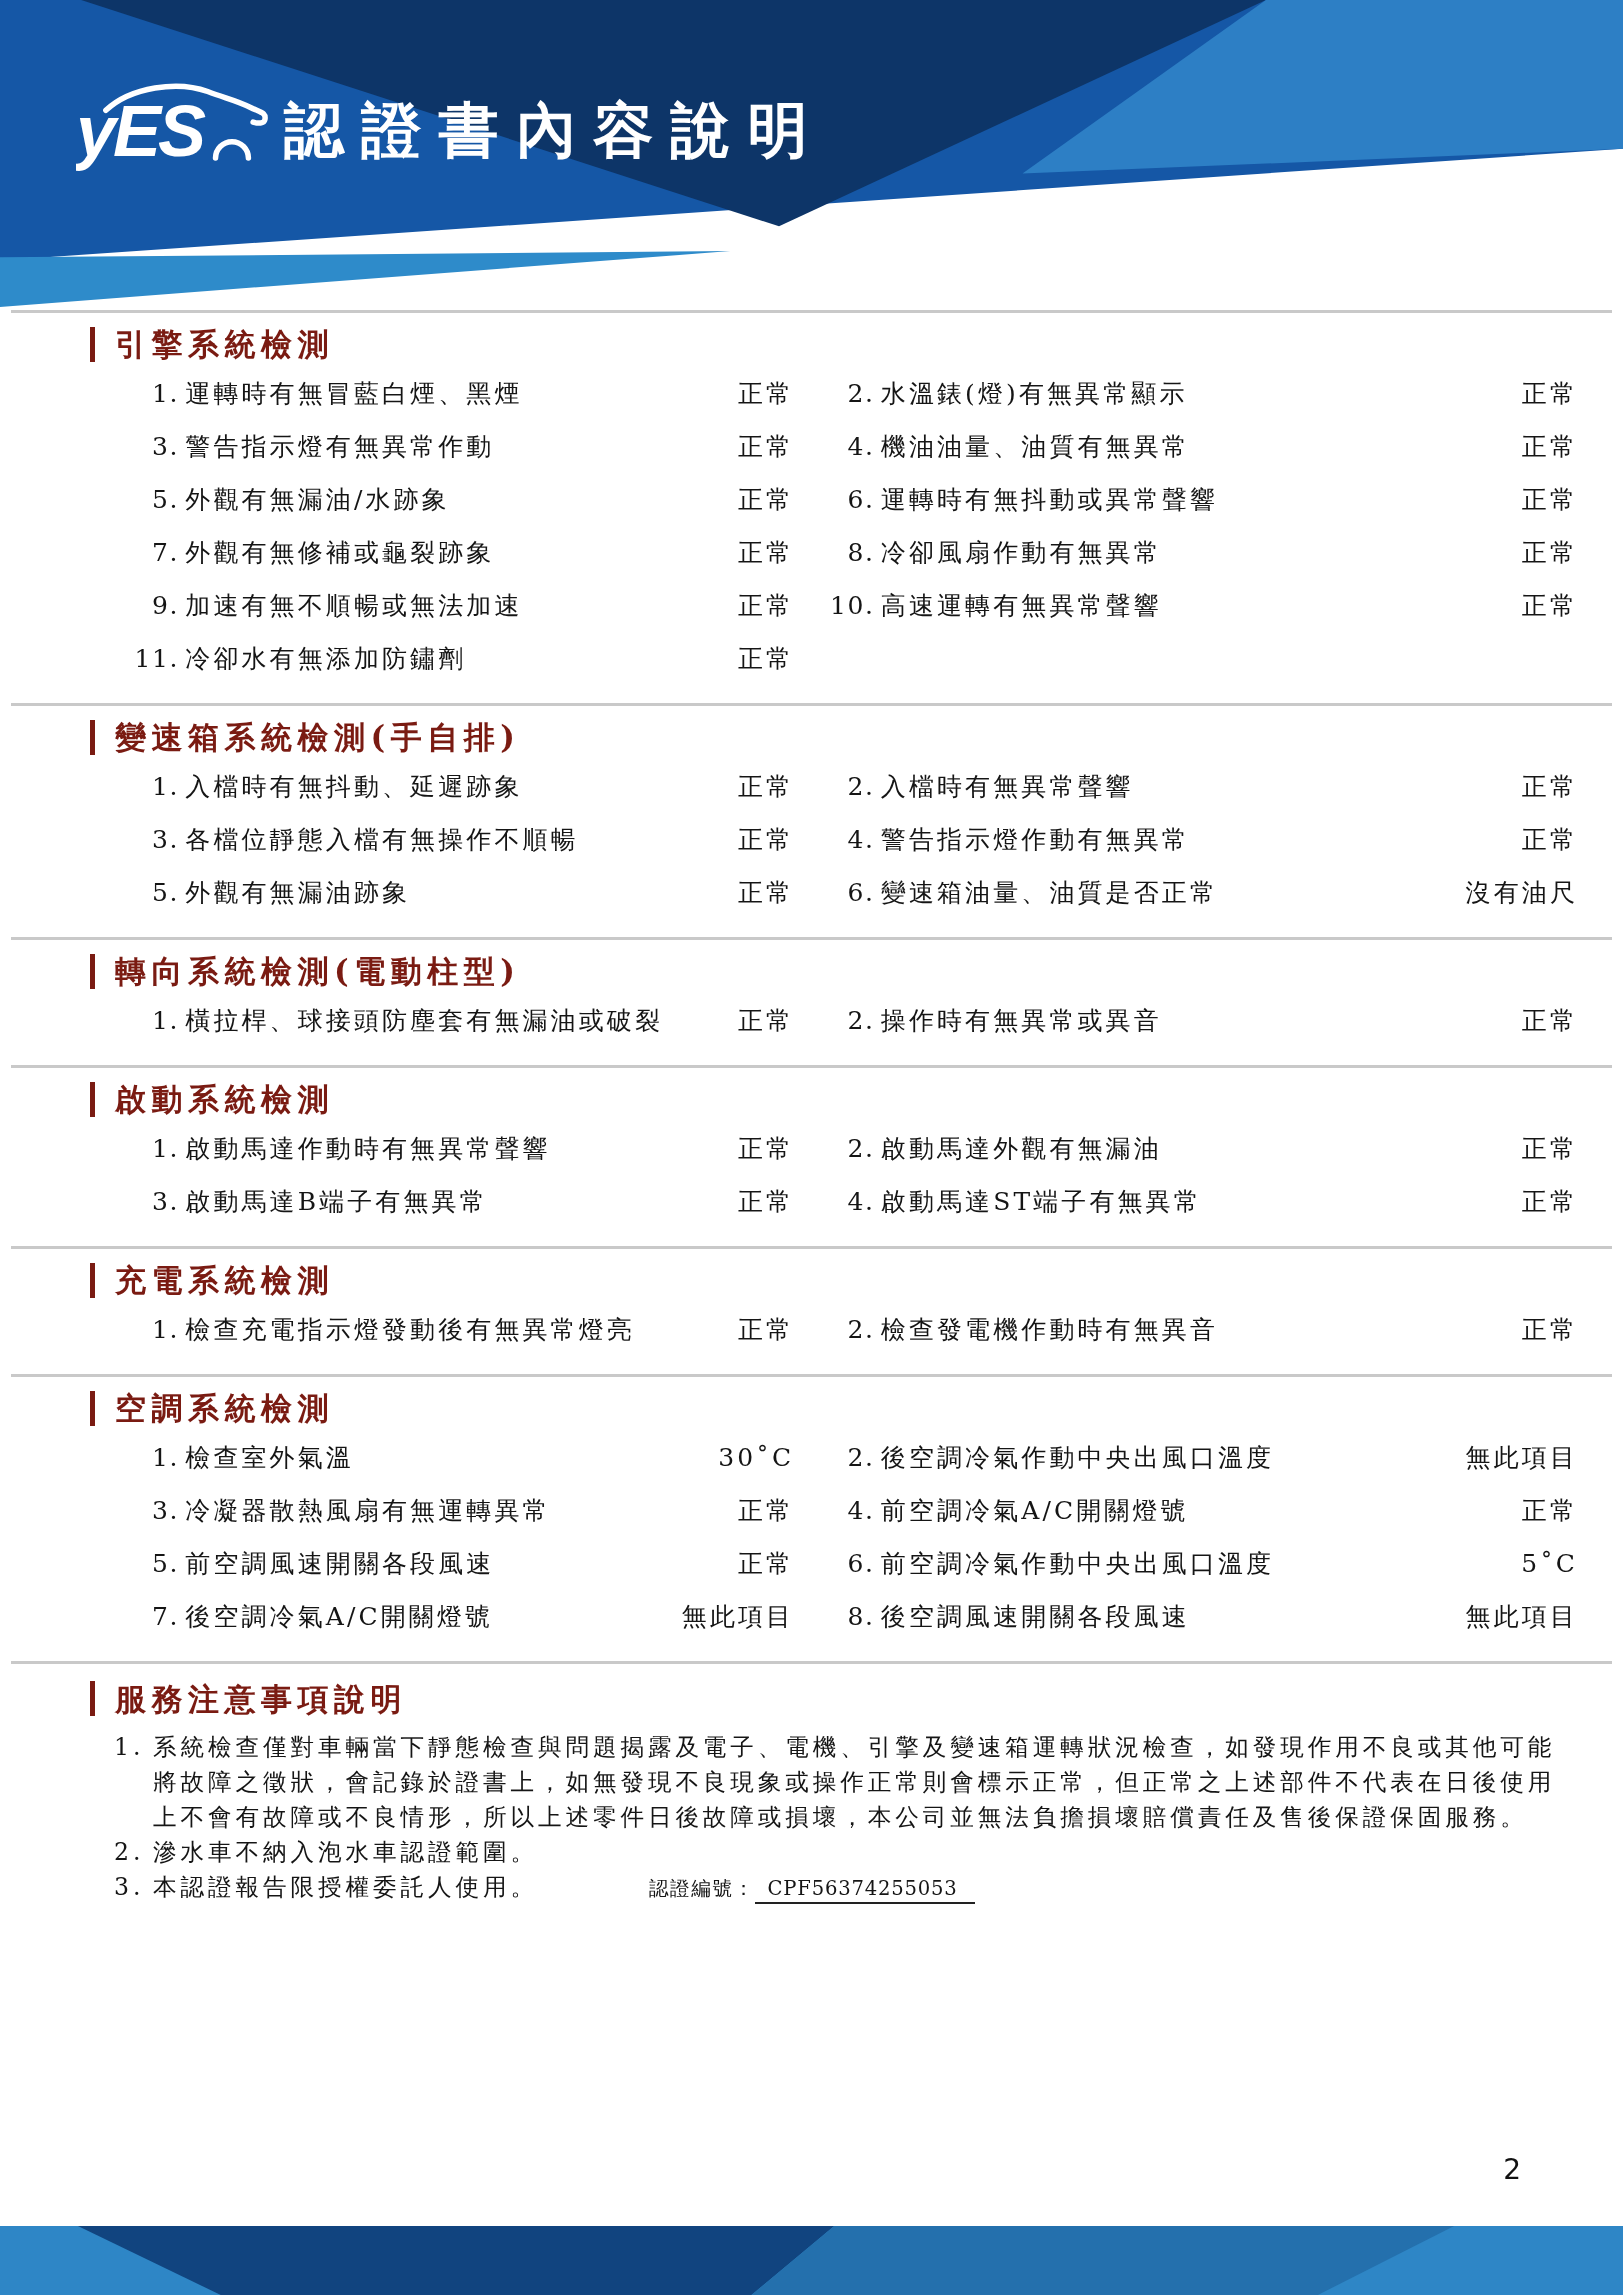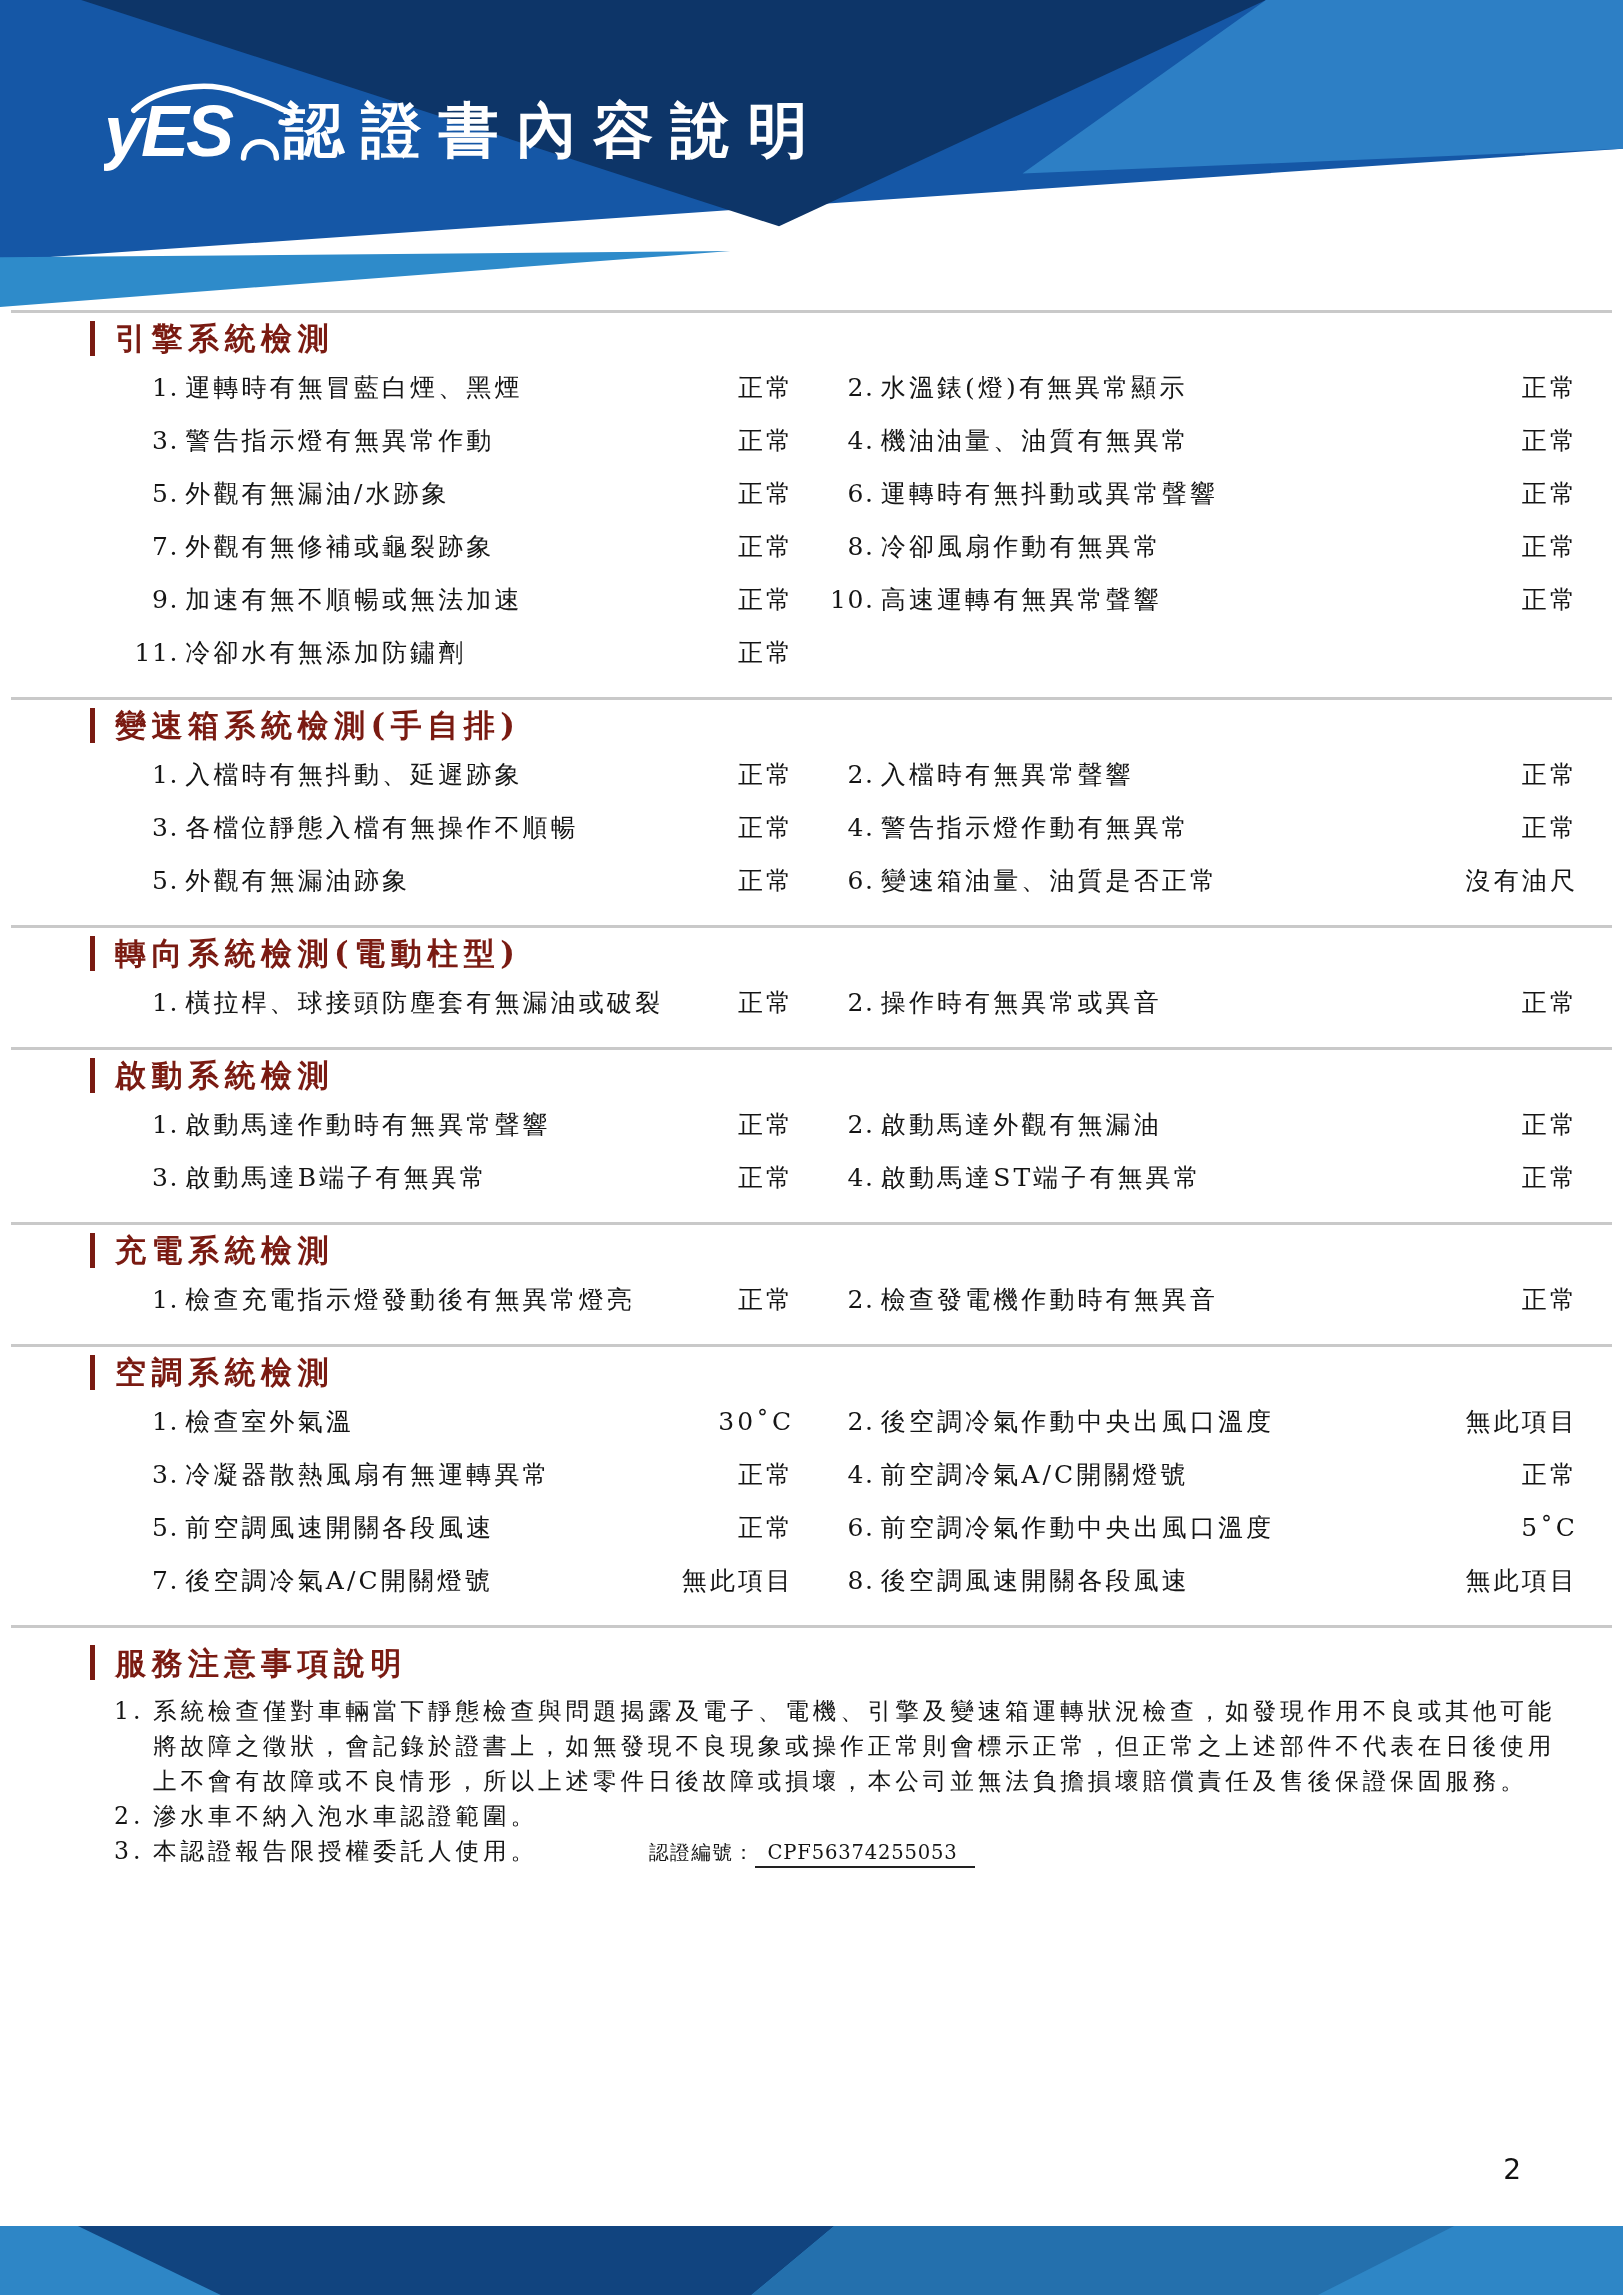--- a/index.html
+++ b/index.html
@@ -9,35 +9,35 @@
     font-family:"DejaVu Serif","Liberation Serif",serif; color:var(--text-black,#111);
   }
 
   
   header { position:absolute; top:0; left:0; width:1623px; height:310px; }
   .hshape { position:absolute; inset:0; }
   .h-base  { background:var(--header-blue);  clip-path:polygon(0 0,100% 0,100% 48%,0 84%); }
   .h-dark  { background:var(--header-navy);  clip-path:polygon(5% 0,78% 0,48% 73%); }
   .h-right { background:var(--header-light); clip-path:polygon(78% 0,100% 0,100% 48%,63% 56%); }
   .h-wedge { background:var(--header-wedge); clip-path:polygon(0 83%,45% 81%,0 99%); }
-  .logo { position:absolute; left:104px; top:79px; }
+  .logo { position:absolute; left:76px; top:79px; }
   .page-title {
     position:absolute; left:284px; top:91px; margin:0;
     font-family:"Liberation Sans","DejaVu Sans",sans-serif;
     font-size:60px; font-weight:bold; color:#fff; letter-spacing:17.3px; white-space:nowrap;
   }
 
   
   .info { padding:14px 0 9.4px 126px; display:grid; grid-template-columns:475px 601px auto; }
   .info-line { line-height:39px; font-size:25px; letter-spacing:1.6px; white-space:nowrap; }
 
   .sep { height:3.1px; background:var(--divider-gray); margin:0 11px; }
 
   
-  .sec { padding-top:6px; }
+  .sec { padding-top:12px; }
   .sec-title { height:38px; line-height:38px; margin:0 0 14px 90px;
                font-size:31px; font-weight:bold; color:var(--section-red);
                letter-spacing:5.5px; display:flex; align-items:center; }
   .sec-title .bar { display:inline-block; width:4.7px; height:35px; background:var(--section-red);
                     margin-right:20.4px; flex:none; }
   .rows { margin:0 45px 7.9px 45px; }
   .row { display:grid; grid-template-columns:1fr 1fr; height:53px; align-items:start; }
   .cell { display:flex; align-items:baseline; font-size:25px; letter-spacing:1.6px; }
   .cell.left  { padding-left:71px; padding-right:17.3px; }
   .cell.right { padding-right:0; }

